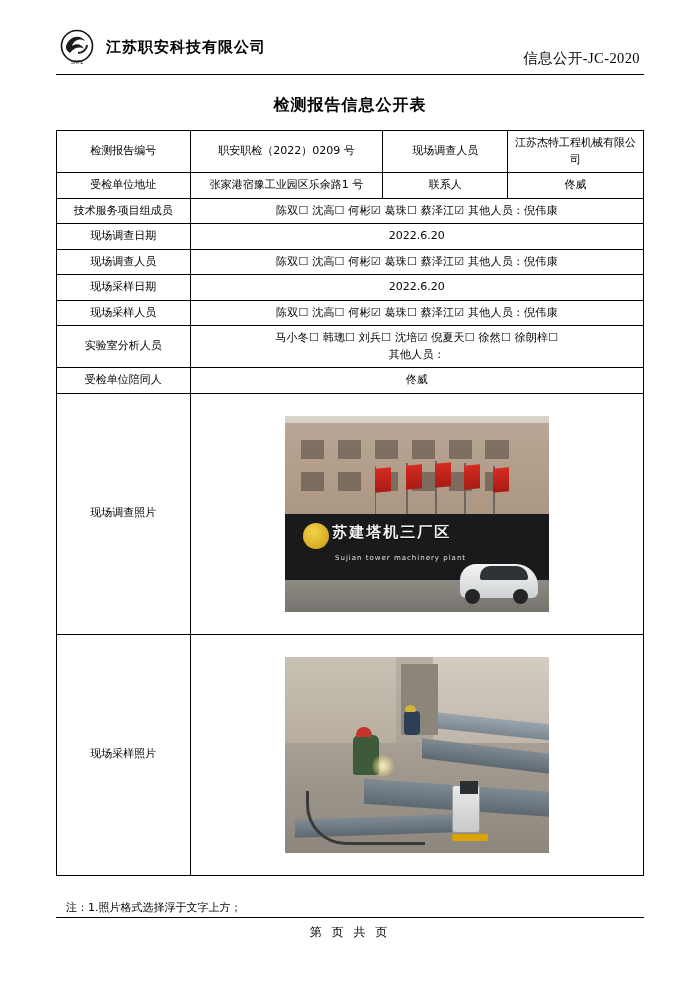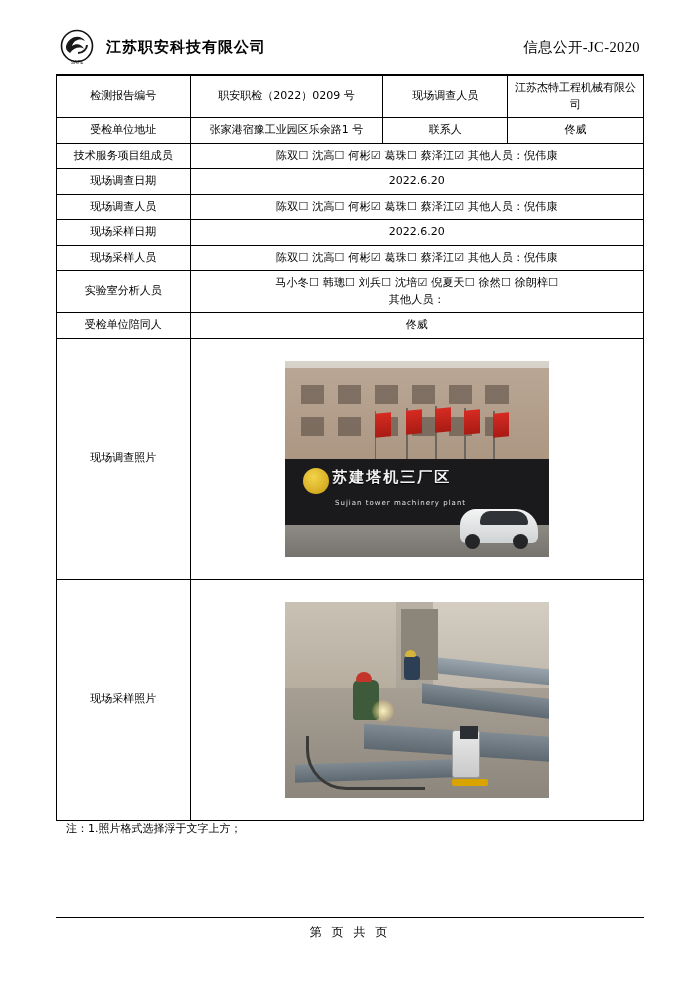--- a/index.html
+++ b/index.html
@@ -18,21 +18,21 @@
     width: 700px;
     height: 993px;
     box-sizing: border-box;
     padding: 0 56px;
     position: relative;
   }
 
   
   .header {
     display: flex;
-    align-items: center;
+    align-items: flex-end;
     justify-content: space-between;
     padding-top: 26px;
     padding-bottom: 4px;
   }
   .header-left {
     display: flex;
     align-items: center;
     gap: 8px;
   }
   .logo {
@@ -263,21 +263,21 @@
     border-bottom: 3px solid #3a3a38;
     border-left: 3px solid #3a3a38;
     border-radius: 0 0 0 40px;
   }
 
   .photo-label { font-size: 11px; }
 
   
   .note {
     font-size: 11px;
-    margin-top: 0;
+    margin-top: 24px;
     padding-left: 10px;
     font-family: "DejaVu Sans", "Liberation Sans", sans-serif;
   }
 
   
   .footer {
     position: absolute;
     left: 56px;
     right: 56px;
     bottom: 52px;
@@ -307,20 +307,21 @@
           <path d="M22 27 C27 27, 31 23, 31 19" fill="none" stroke="#1a1a1a" stroke-width="2"></path>
           <text x="21" y="38" font-size="5" text-anchor="middle" fill="#111" font-family="DejaVu Sans, sans-serif">SAFE</text>
         </svg>
       </div>
       <div class="company-name">江苏职安科技有限公司</div>
     </div>
     <div class="header-right">信息公开-JC-2020</div>
   </div>
   <div class="header-rule"></div>
 
+  <div class="doc-title">检测报告信息公开表</div>
 
   <table class="main">
     <colgroup>
       <col style="width:118px">
       <col style="width:170px">
       <col style="width:110px">
       <col style="width:120px">
     </colgroup>
     <tbody>
       <tr>

